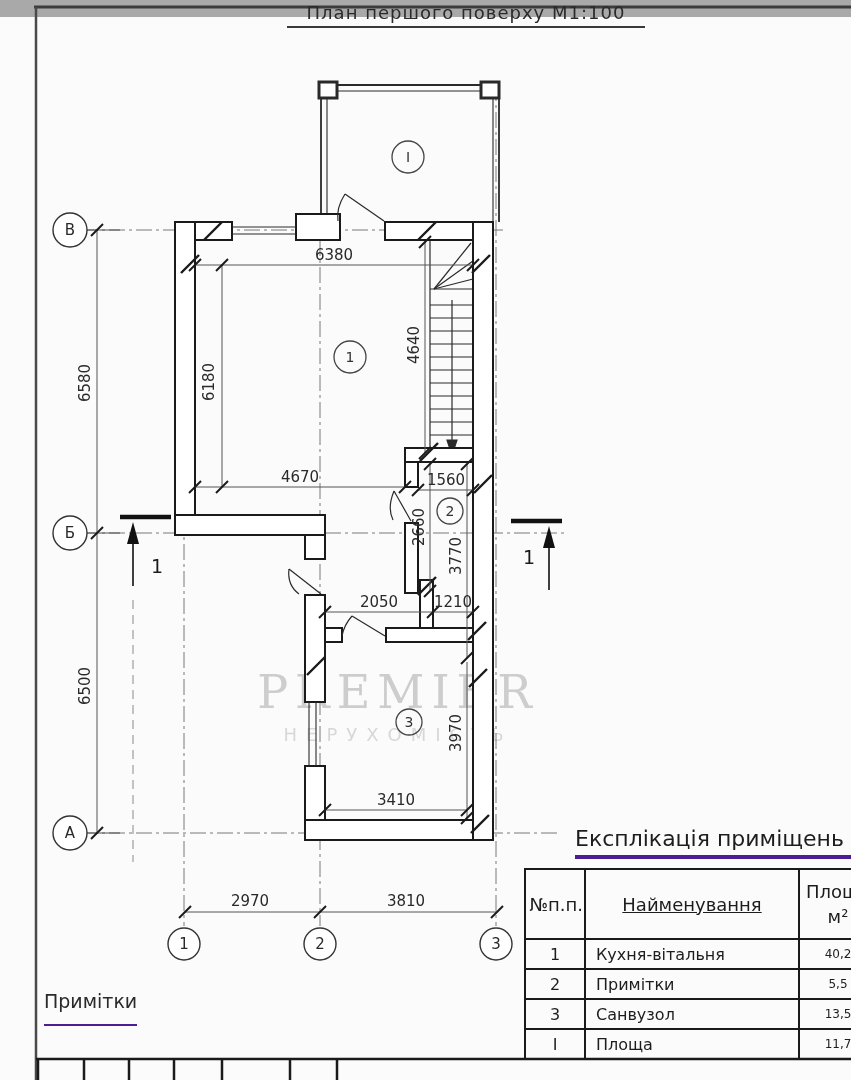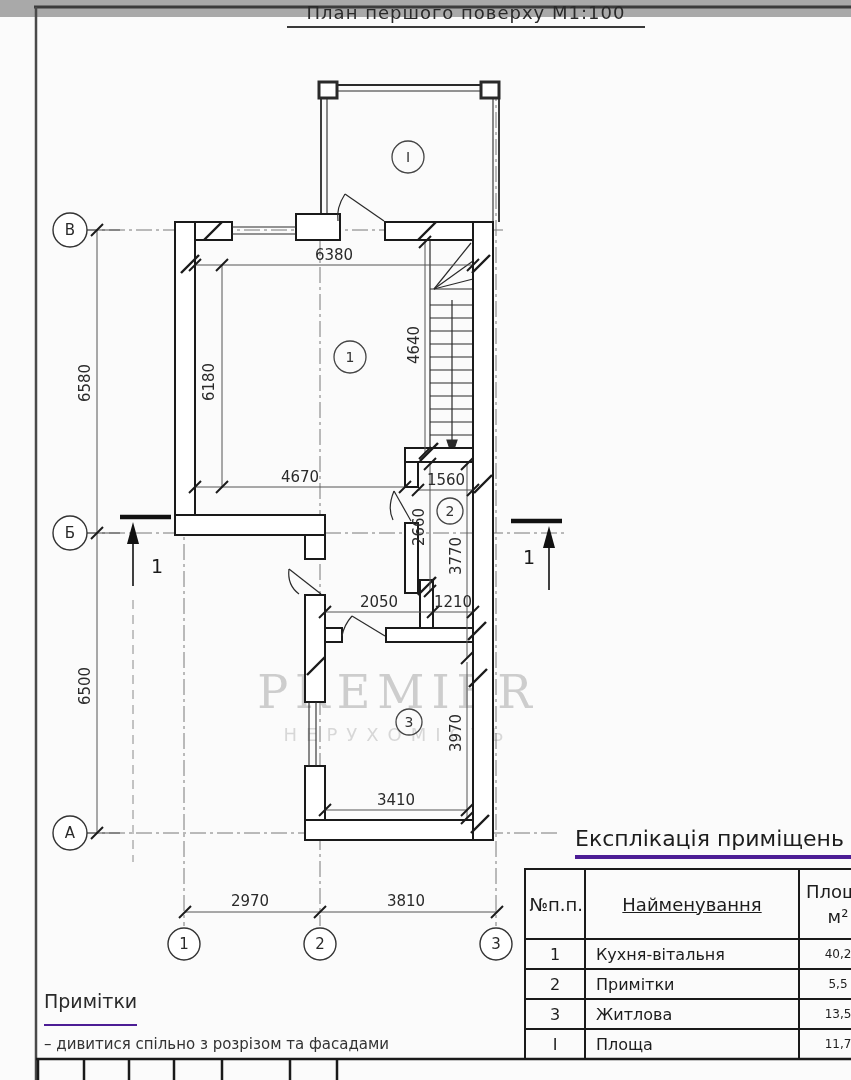--- a/index.html
+++ b/index.html
@@ -267,27 +267,26 @@
     <td class="name">Кухня-вітальня</td>
     <td class="area">40,2</td>
   </tr>
   <tr class="row">
     <td>2</td>
     <td class="name">Примітки</td>
     <td class="area">5,5</td>
   </tr>
   <tr class="row">
     <td>3</td>
-    <td class="name">Житлова</td>
+    <td class="name">Санвузол</td>
     <td class="area">13,5</td>
   </tr>
   <tr class="row">
     <td>I</td>
     <td class="name">Площа</td>
     <td class="area">11,7</td>
   </tr>
 </tbody>
   </table>
 
 <div class="abs notes">
   <span class="notes-title">Примітки</span>
-  <div class="notes-item">– дивитися спільно з розрізом та фасадами</div>
 </div>
 
 </body></html>

